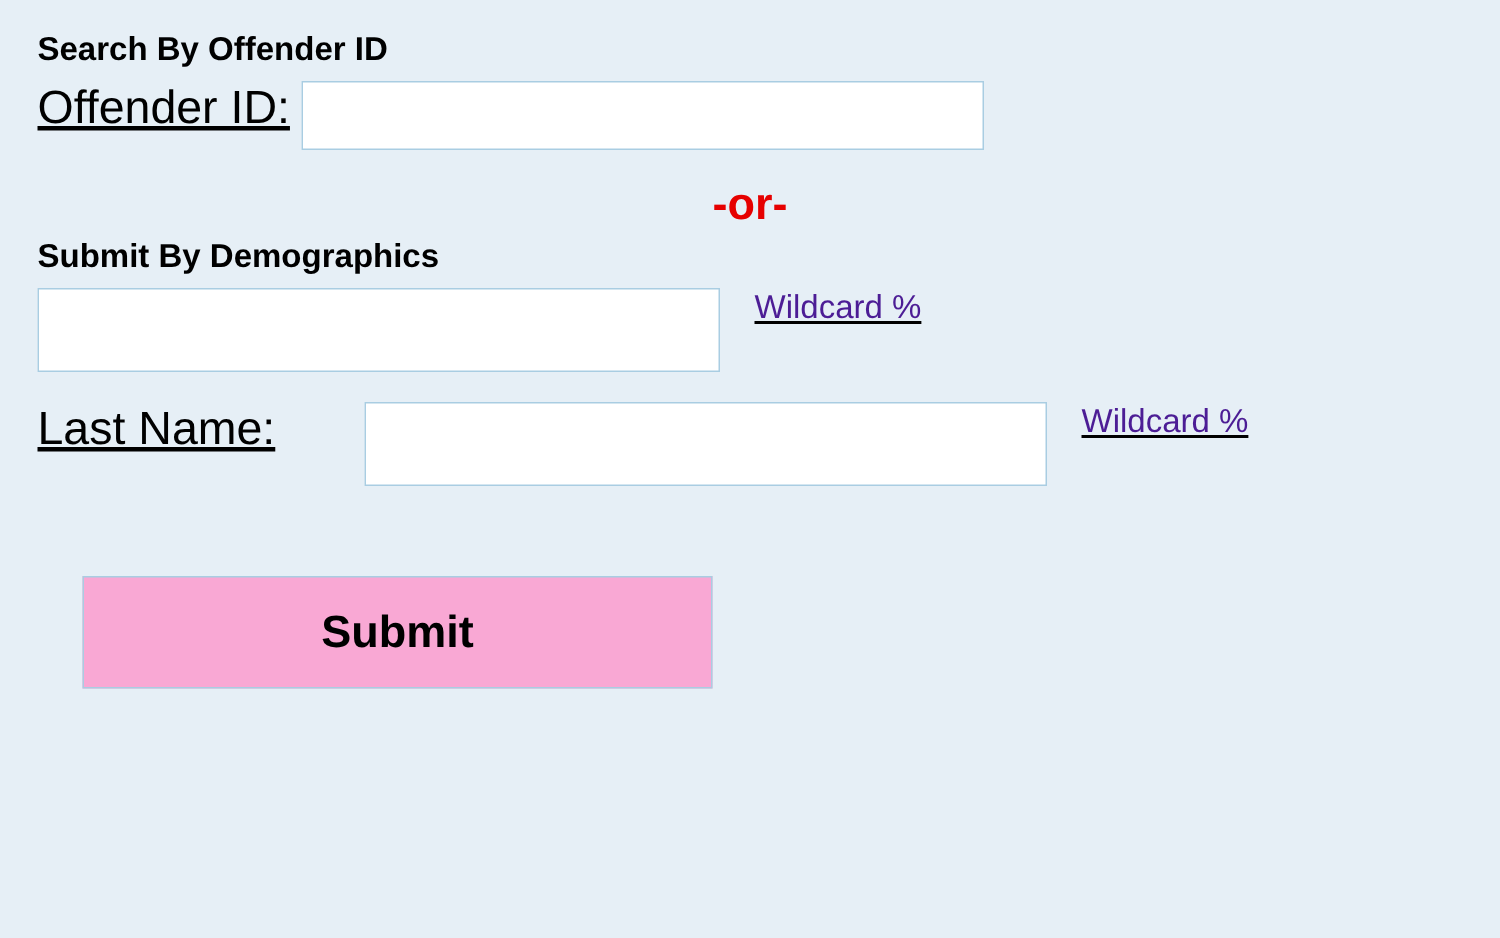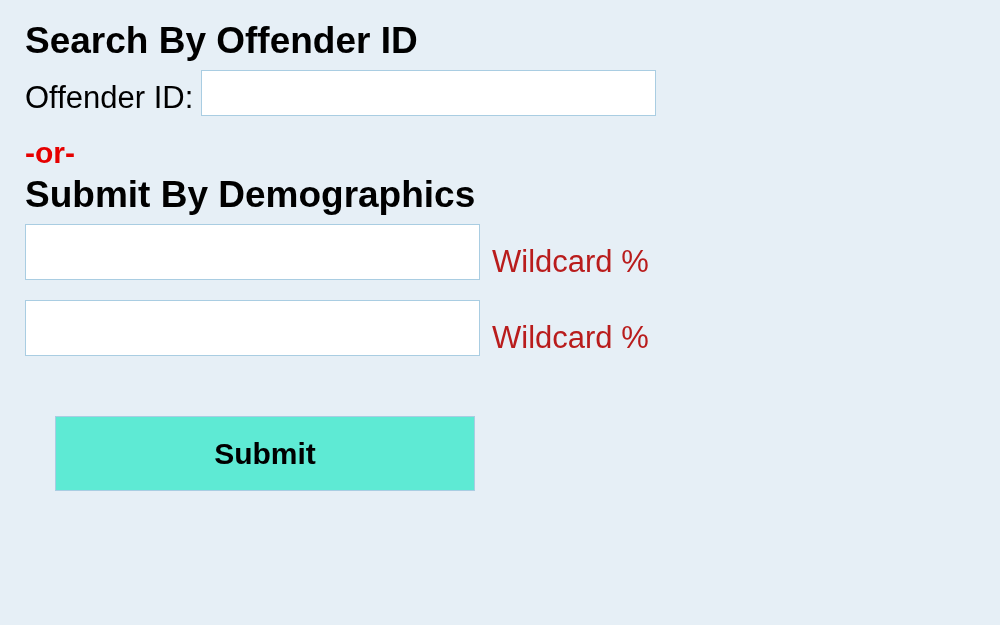--- a/index.html
+++ b/index.html
@@ -9,29 +9,30 @@
     }
     body {
       width: 1000px;
       height: 625px;
       background-color: #e6eff6;
       font-family: Arial, Helvetica, sans-serif;
       padding: 20px 25px;
       overflow: hidden;
     }
     .heading {
-      font-size: 37px;
+      font-size: 22px;
       font-weight: bold;
       color: #000;
       margin-bottom: 8px;
     }
     .field-row {
       display: flex;
-      align-items: flex-end;
+      align-items: flex-start;
       margin-bottom: 20px;
+      text-decoration: underline;
     }
     .field-label {
       font-size: 31px;
       color: #000;
       margin-right: 8px;
     }
     .field-label.offender {
       width: auto;
     }
     .field-label.name {
@@ -46,38 +47,39 @@
     }
     input.offender-input {
       width: 455px;
       height: 46px;
     }
     input.name-input {
       width: 455px;
       height: 56px;
     }
     .wildcard-hint {
-      font-size: 31px;
-      color: #b91c1c;
-      margin-left: 12px;
+      font-size: 22px;
+      color: #4c1d95;
+      margin-left: 23px;
     }
     .or-sep {
       font-size: 30px;
       font-weight: bold;
       color: #e60000;
       margin-bottom: 4px;
+      text-align: center;
     }
     .submit-row {
       margin-top: 60px;
       padding-left: 30px;
     }
     button.submit-btn {
       width: 420px;
       height: 75px;
-      background-color: #5eead4;
+      background-color: #f9a8d4;
       border: 1px solid #a9cde2;
       font-family: "Comic Sans MS", "Comic Sans", cursive, Arial, sans-serif;
       font-size: 30px;
       font-weight: bold;
       color: #000;
       cursor: pointer;
     }
   </style>
 </head>
 <body>
@@ -92,19 +94,20 @@
 <div class="or-sep">-or-</div>
 
 <div class="heading">Submit By Demographics</div>
 
 <div class="field-row">
   <input type="text" class="text-input name-input" value="" style="">
   <span class="wildcard-hint">Wildcard %</span>
 </div>
 
 <div class="field-row">
+  <span class="field-label name">Last Name:</span>
   <input type="text" class="text-input name-input" value="" style="">
   <span class="wildcard-hint">Wildcard %</span>
 </div>
 
 <div class="submit-row">
   <button class="submit-btn">Submit</button>
 </div>
 
 </body></html>

